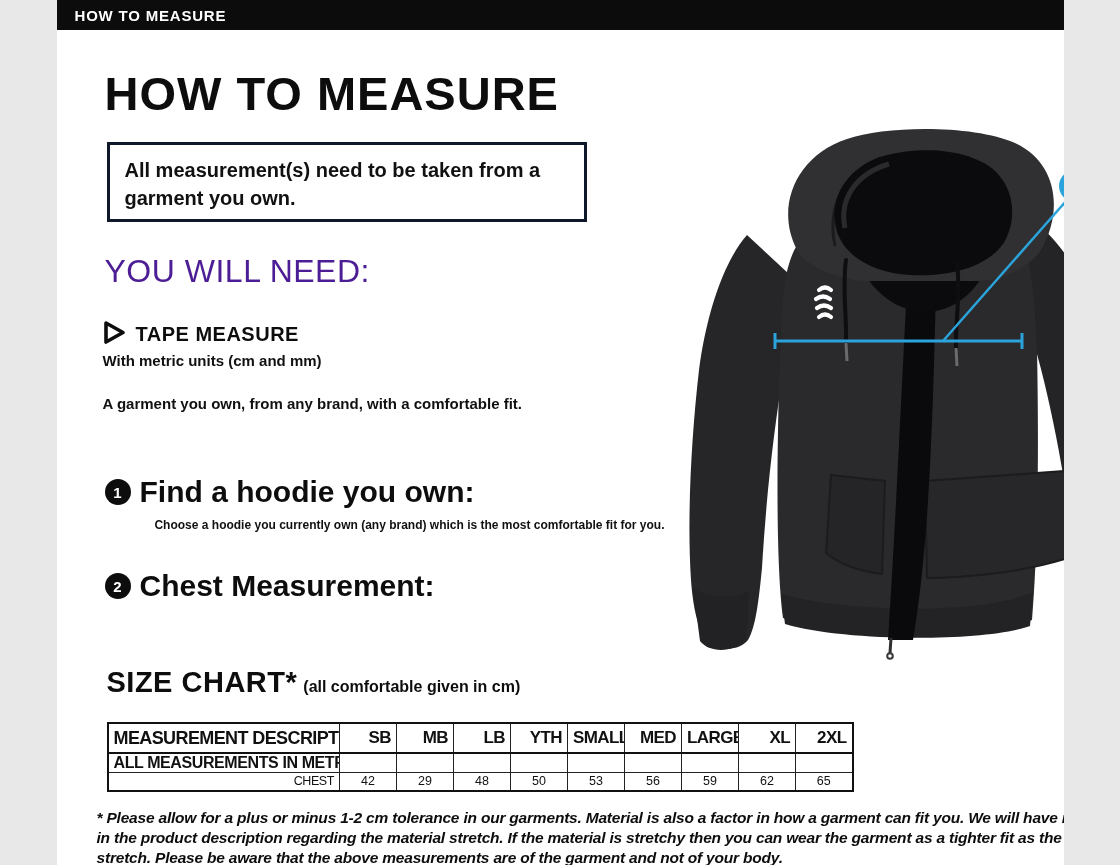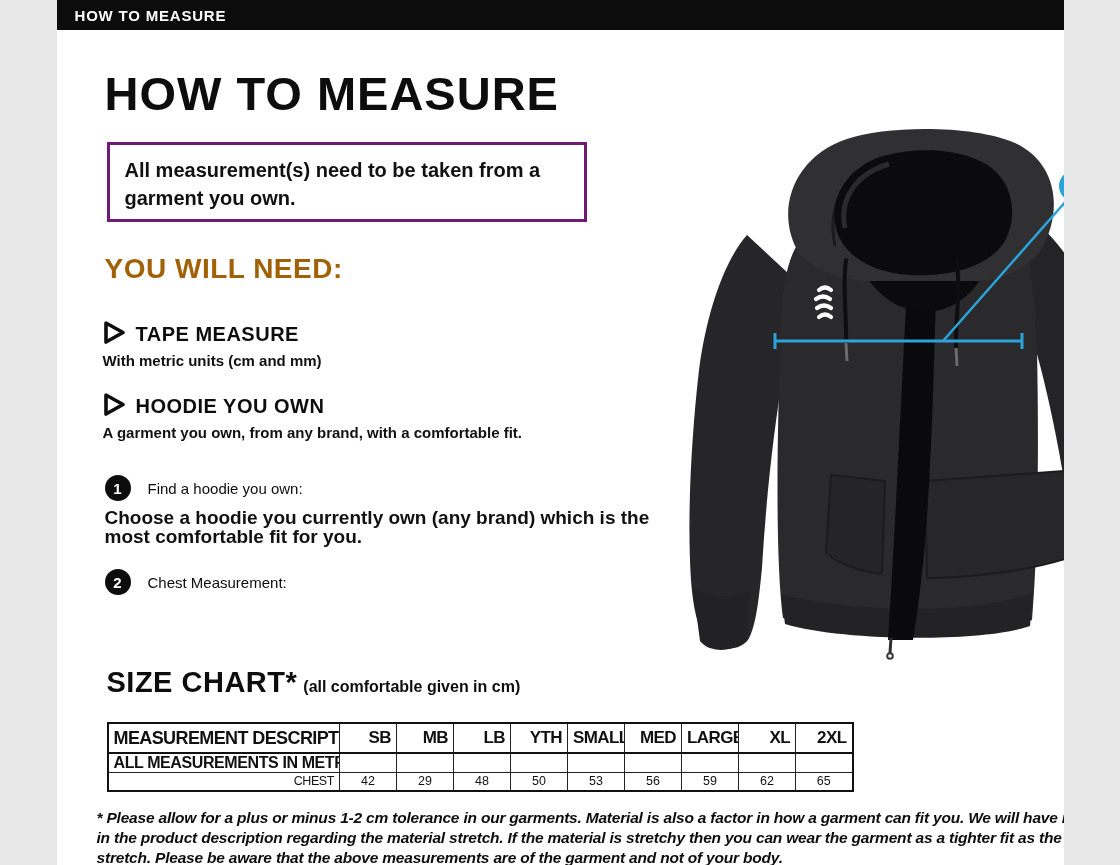--- a/index.html
+++ b/index.html
@@ -27,47 +27,47 @@
     color:#fff; font-size:5.5px; font-weight:700; letter-spacing:1.2px; margin-top:1px;
   }
 
   
   .h1 {
     position:absolute; left:48px; top:66px;
     font-size:47px; font-weight:900; letter-spacing:1px; color:#0d0d0d;
   }
   .notice-box {
     position:absolute; left:50px; top:142px; width:480px; height:80px;
-    border:3px solid #701a75; padding:11px 15px;
+    border:3px solid #0f172a; padding:11px 15px;
     font-size:20px; font-weight:800; color:#111; line-height:28px;
   }
   .ywn-heading {
     position:absolute; left:48px; top:253px;
-    font-size:28px; font-weight:700; letter-spacing:.5px; color:#a16207;
+    font-size:32px; font-weight:400; letter-spacing:.5px; color:#4c1d95;
   }
   .need-item { position:absolute; left:46px; }
   .need-item.n0 { top:320px; }
   .need-item.n1 { top:392px; }
   .need-row { display:flex; align-items:center; gap:10px; }
   .need-title { font-size:20px; font-weight:900; letter-spacing:.5px; color:#0d0d0d; }
   .need-sub { font-size:15px; font-weight:700; color:#111; margin-top:3px;text-align:right; }
 
   .step { position:absolute; left:48px; width:575px; }
   .step.s0 { top:475px; }
   .step.s1 { top:569px; }
   .step-head { display:flex; align-items:center; gap:9px; }
   .step-badge {
     width:26px; height:26px; border-radius:50%; background:#0d0d0d; color:#fff;
     display:flex; align-items:center; justify-content:center;
     font-size:15px; font-weight:800; flex:0 0 26px;
   }
-  .step-title { font-size:15px; font-weight:400; color:#0d0d0d;margin-left:8px; }
+  .step-title { font-size:30px; font-weight:700; color:#0d0d0d; }
   .step-desc {
-    margin-top:7px; font-size:19px; font-weight:700; color:#111;
-    line-height:19px; width:560px;
+    margin-top:7px; font-size:12px; font-weight:700; color:#111;
+    line-height:19px; width:560px;text-align:right;
   }
 
   .sizechart-heading {
     position:absolute; left:50px; top:666px;
     font-size:29px; font-weight:900; letter-spacing:.5px; color:#0d0d0d;
   }
   .sizechart-sub { font-size:16px; font-weight:800; letter-spacing:0; margin-left:6px; }
 
   
   .size-table {
@@ -138,28 +138,20 @@
         <svg width="23" height="25" viewBox="0 0 23 25">
           <polygon points="3,3 20,12.5 3,22" fill="#fff" stroke="#0d0d0d" stroke-width="3.6" stroke-linejoin="round"></polygon>
         </svg>
       </span>
       <span class="need-title">TAPE MEASURE</span>
     </div>
     <div class="need-sub">With metric units (cm and mm)</div>
   </div>
 
   <div class="need-item n1">
-    <div class="need-row">
-      <span>
-        <svg width="23" height="25" viewBox="0 0 23 25">
-          <polygon points="3,3 20,12.5 3,22" fill="#fff" stroke="#0d0d0d" stroke-width="3.6" stroke-linejoin="round"></polygon>
-        </svg>
-      </span>
-      <span class="need-title">HOODIE YOU OWN</span>
-    </div>
     <div class="need-sub">A garment you own, from any brand, with a comfortable fit.</div>
   </div>
 
   <div class="step s0">
     <div class="step-head">
       <span class="step-badge">1</span>
       <span class="step-title">Find a hoodie you own:</span>
     </div>
     <div class="step-desc">Choose a hoodie you currently own (any brand) which is the most comfortable fit for you.</div>
   </div>

